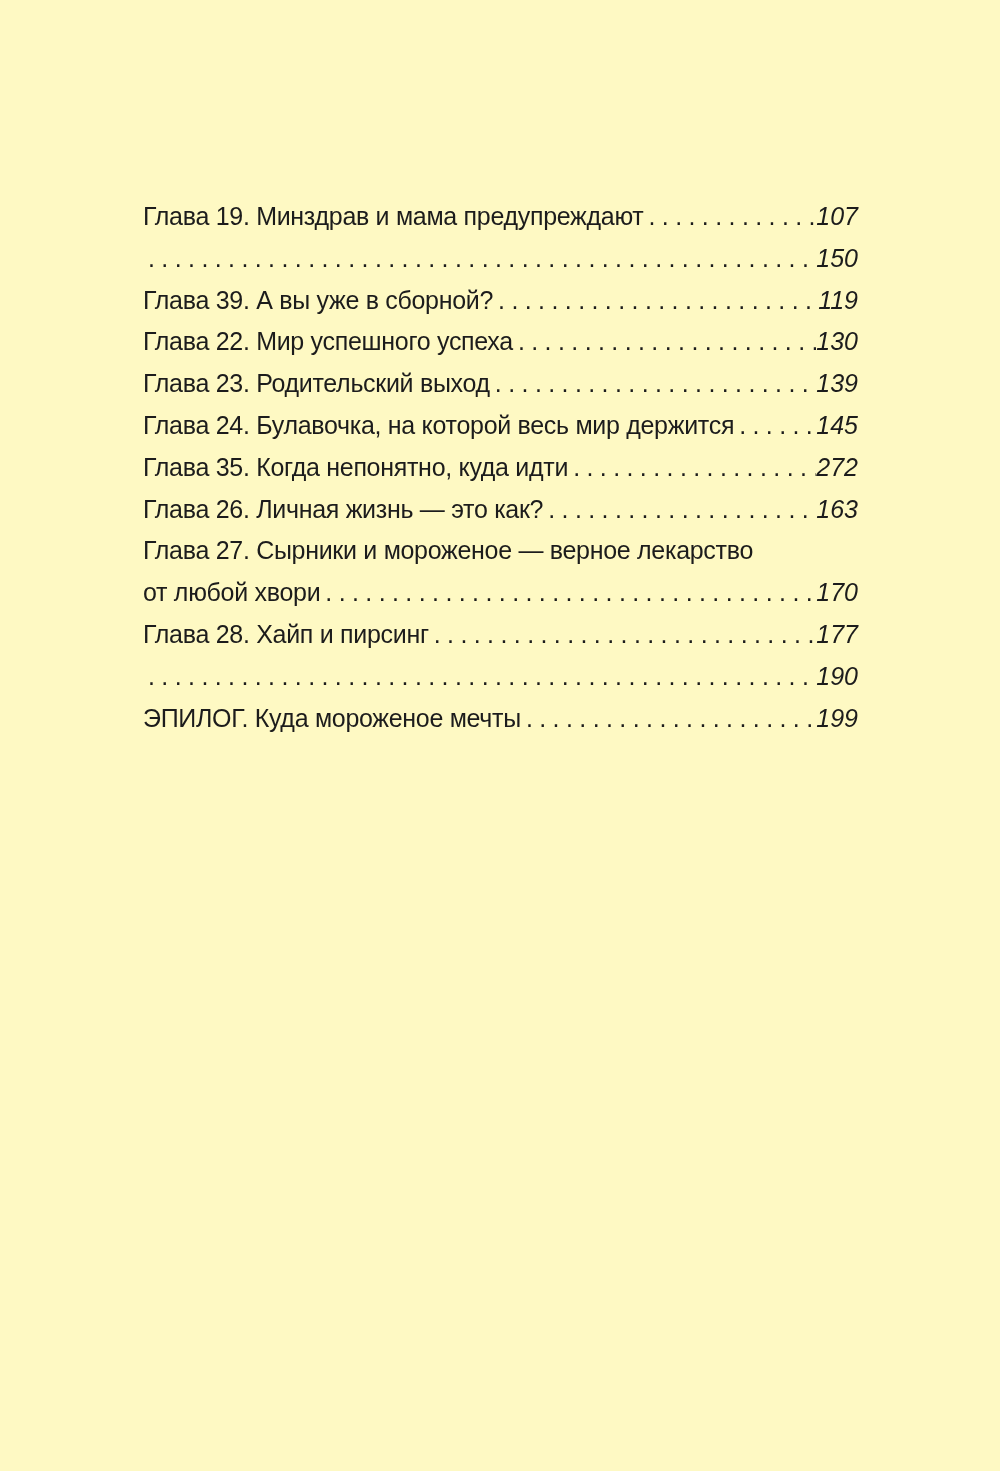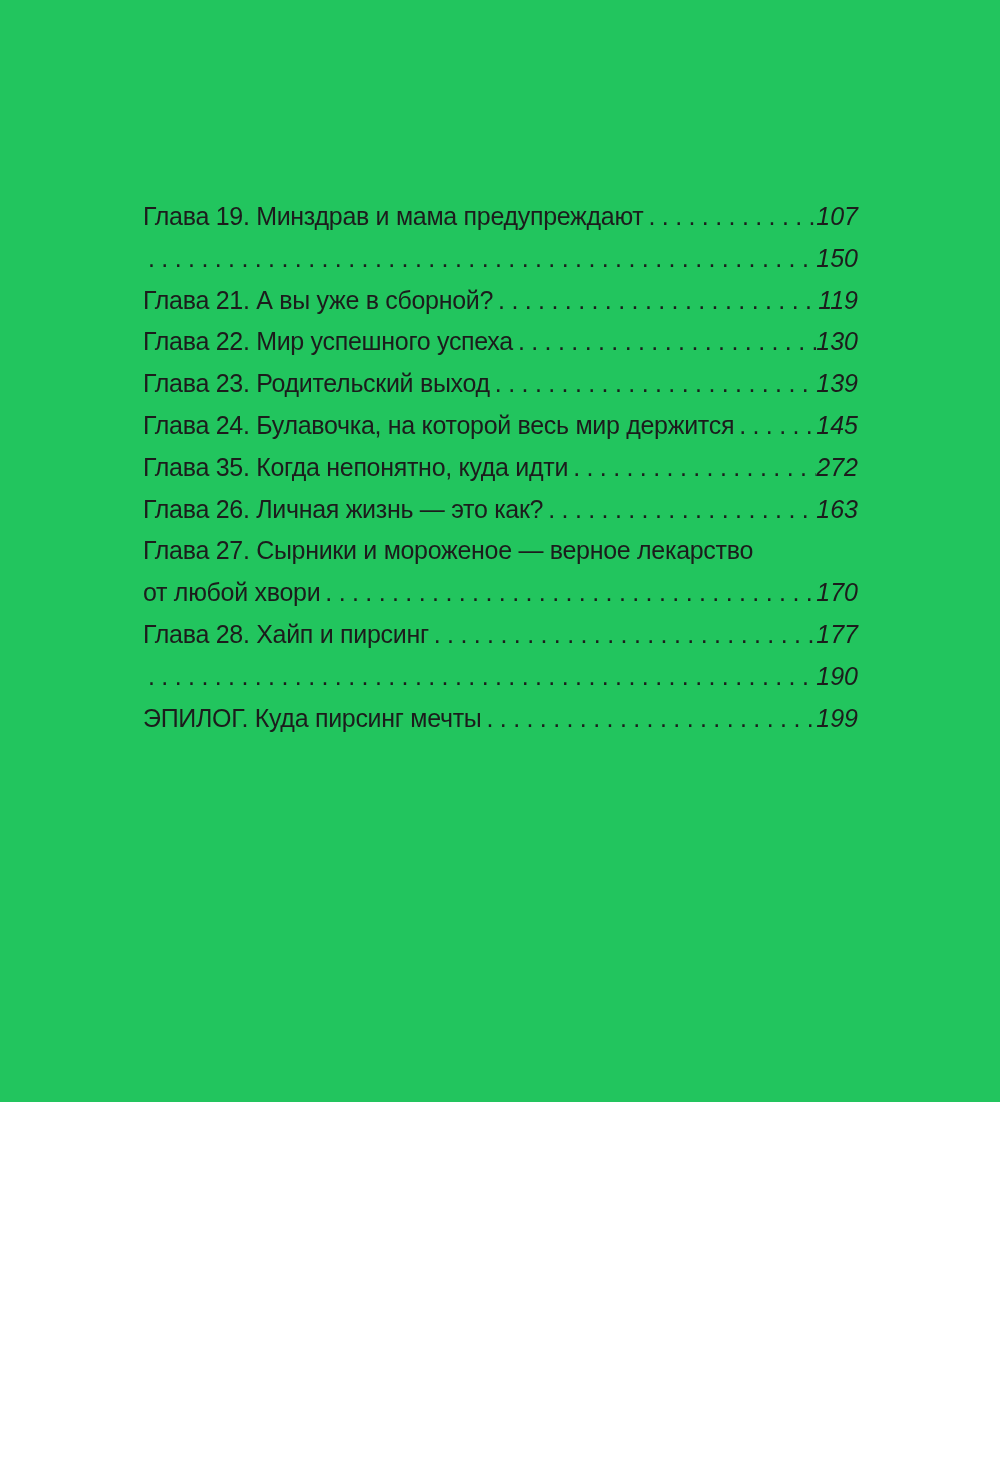--- a/index.html
+++ b/index.html
@@ -3,22 +3,22 @@
 <meta charset="utf-8">
 <style>
   html, body {
     margin: 0;
     padding: 0;
     background: #ffffff;
   }
   .page {
     position: relative;
     width: 1000px;
-    height: 1102px;
-    background: #22c55e;
+    height: 1471px;
+    background: #fef9c3;
     overflow: hidden;
     font-family: "Liberation Sans", "DejaVu Sans", sans-serif;
   }
   .toc {
     position: absolute;
     left: 143px;
     right: 142px;
     top: 196px;
   }
   .row {
@@ -59,21 +59,21 @@
       <div class="row">
     <span class="title">Глава 19. Минздрав и мама предупреждают</span>
     <span class="leader" aria-hidden="true">........................................................................................................................</span>
     <span class="pageno">107</span>
   </div>
       <div class="row">
     <span class="leader" aria-hidden="true">........................................................................................................................</span>
     <span class="pageno">150</span>
   </div>
       <div class="row">
-    <span class="title">Глава 21. А вы уже в сборной?</span>
+    <span class="title">Глава 39. А вы уже в сборной?</span>
     <span class="leader" aria-hidden="true">........................................................................................................................</span>
     <span class="pageno">119</span>
   </div>
       <div class="row">
     <span class="title">Глава 22. Мир успешного успеха</span>
     <span class="leader" aria-hidden="true">........................................................................................................................</span>
     <span class="pageno">130</span>
   </div>
       <div class="row">
     <span class="title">Глава 23. Родительский выход</span>
@@ -107,18 +107,18 @@
       <div class="row">
     <span class="title">Глава 28. Хайп и пирсинг</span>
     <span class="leader" aria-hidden="true">........................................................................................................................</span>
     <span class="pageno">177</span>
   </div>
       <div class="row">
     <span class="leader" aria-hidden="true">........................................................................................................................</span>
     <span class="pageno">190</span>
   </div>
       <div class="row">
-    <span class="title">ЭПИЛОГ. Куда пирсинг мечты</span>
+    <span class="title">ЭПИЛОГ. Куда мороженое мечты</span>
     <span class="leader" aria-hidden="true">........................................................................................................................</span>
     <span class="pageno">199</span>
   </div>
     </main>
 </div>
 
 </body></html>

